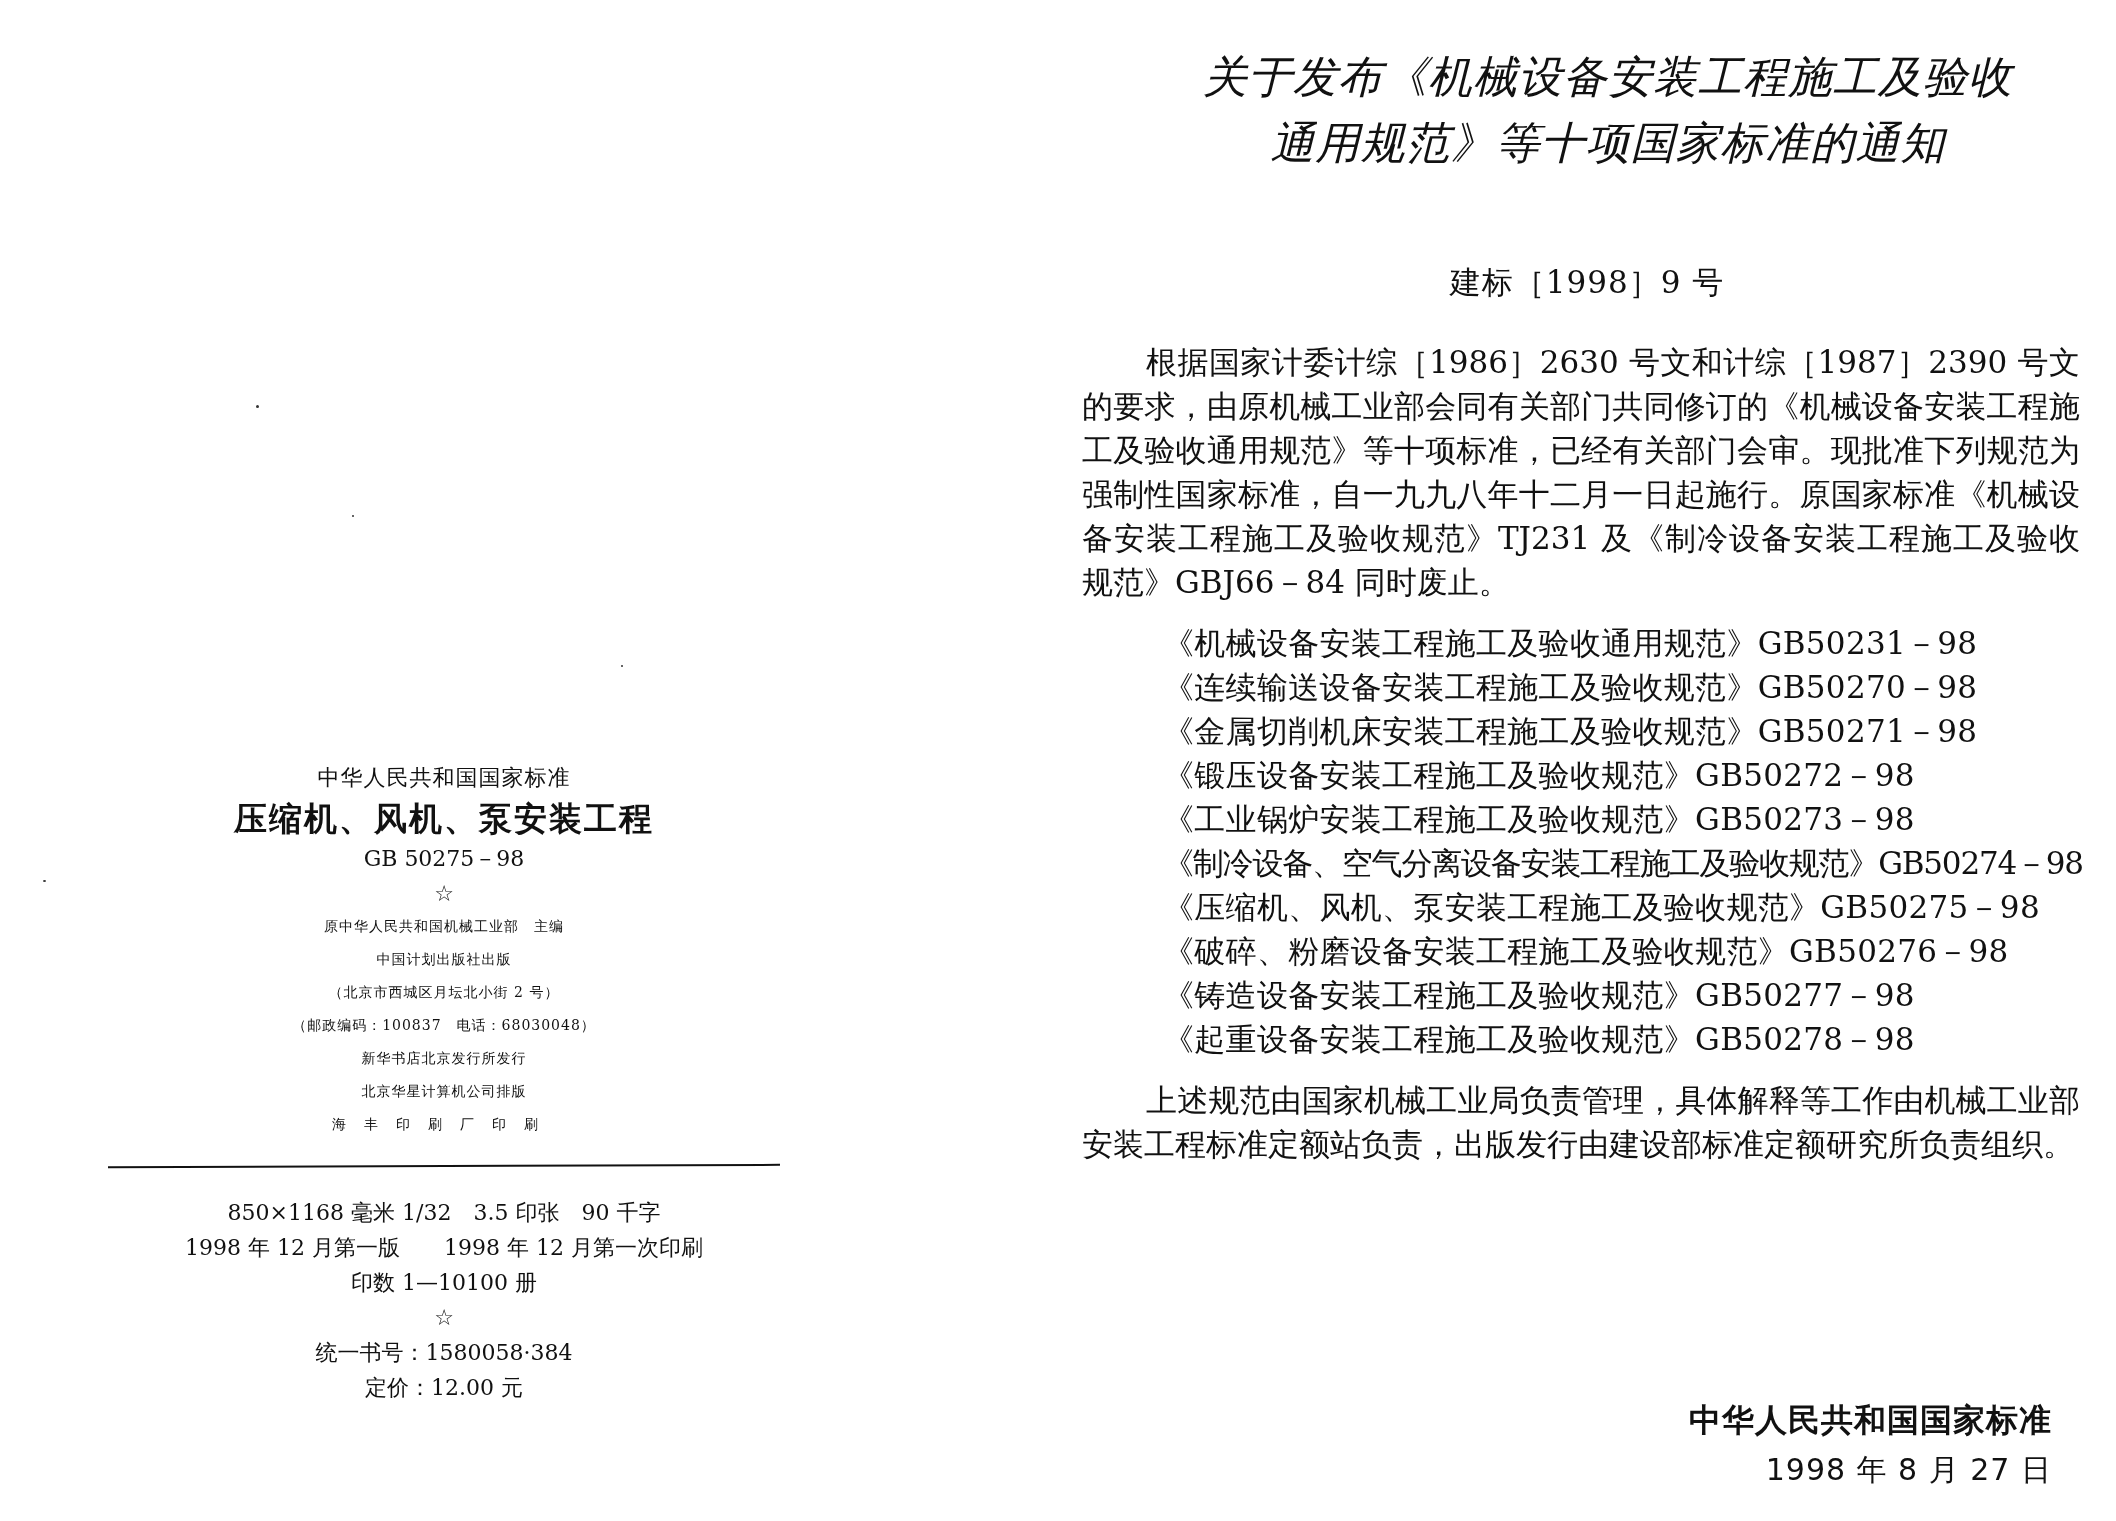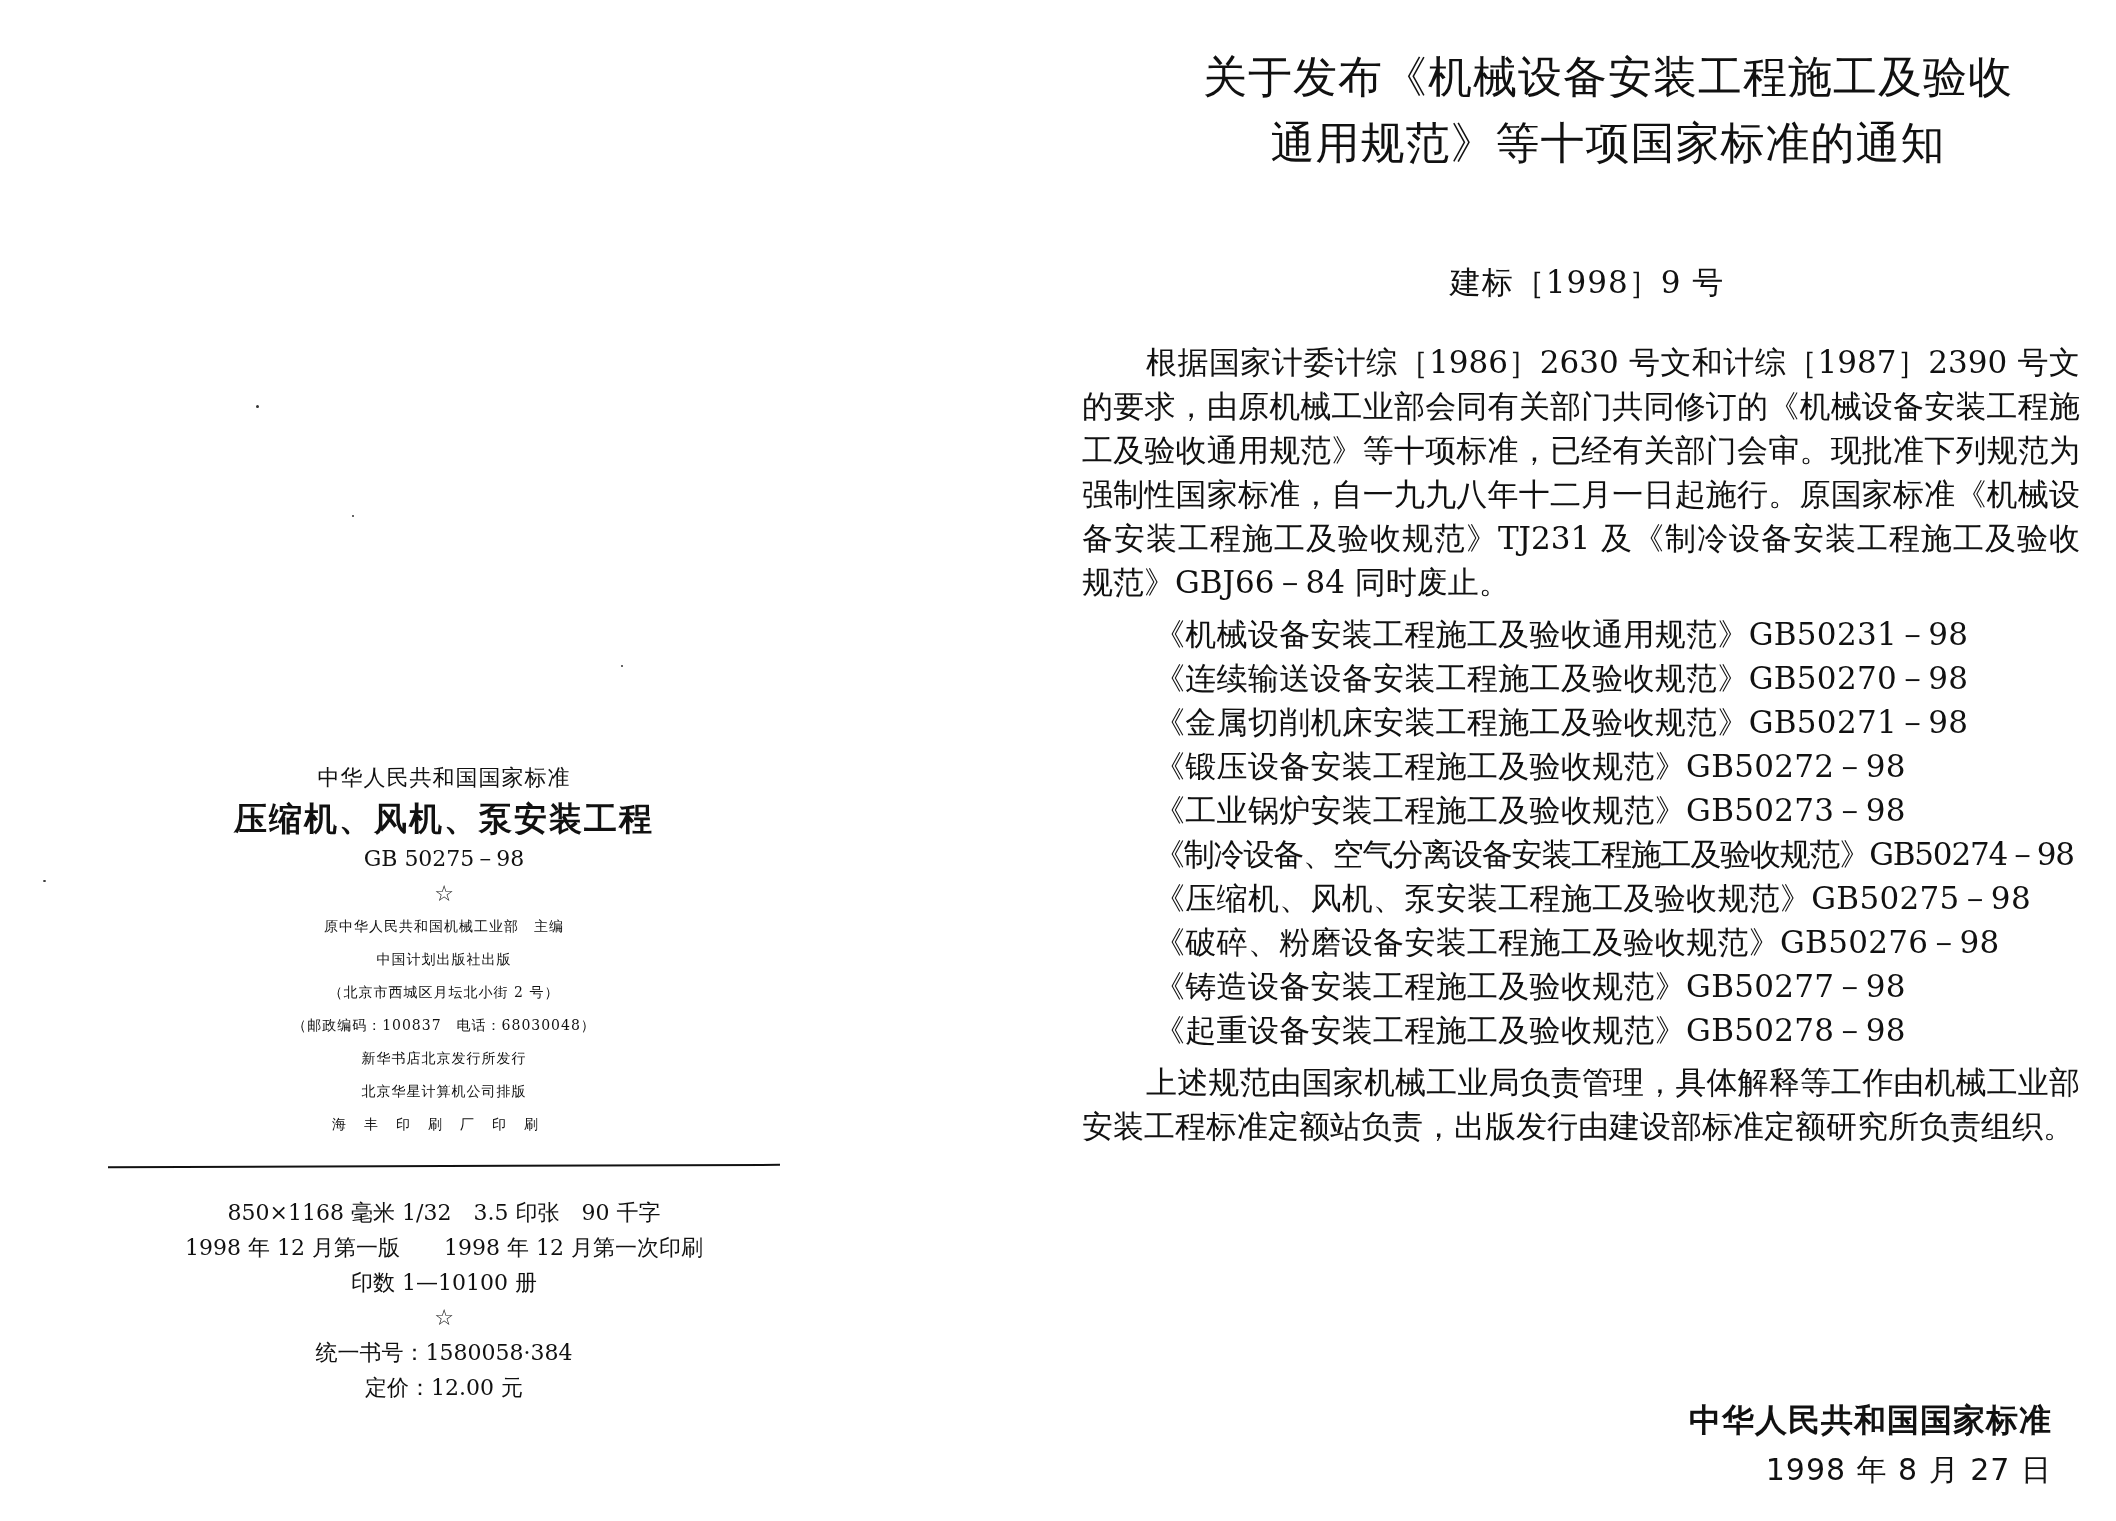--- a/index.html
+++ b/index.html
@@ -21,28 +21,28 @@
   .colophon .code { font-size:22px; line-height:36px; }
   .colophon .star { font-size:22px; line-height:33px; }
   .colophon .spaced { letter-spacing:18px; }
   .rule { position:absolute; left:108px; top:1165px; width:672px; height:0;
           border-top:2px solid #111; transform:rotate(-0.2deg); }
   .colophon2 { position:absolute; left:108px; width:672px; top:1195px; text-align:center; }
   .colophon2 .line { font-size:22px; line-height:35px; white-space:nowrap; }
 
   
   .title { position:absolute; left:100px; width:900px; top:44px; text-align:center;
-           font-family:"DejaVu Serif","Liberation Serif",serif; font-size:44px; line-height:66px; letter-spacing:1px; }
+           font-family:"DejaVu Serif","Liberation Serif",serif; font-size:44px; line-height:66px; letter-spacing:1px;font-style:italic; }
   .title .t1 { display:block; }
   .title .t2 { display:block; }
   .docno { position:absolute; left:0; width:1058px; top:262px; text-align:center;
            font-size:31px; line-height:40px; letter-spacing:1px; }
   .body { position:absolute; left:24px; width:998px; top:340px; font-size:31px; line-height:44px; }
   .body .para { margin:0; text-align:justify; text-indent:64px; }
-  .list { margin:8px; padding:0; list-style:none; }
+  .list { margin:17px; padding:0; list-style:none; }
   .list li { padding-left:64px; white-space:nowrap; letter-spacing:0.3px; }
   .sig { position:absolute; right:64px; top:1395px; text-align:right;
          font-family:"DejaVu Sans","Liberation Sans",sans-serif; }
   .sig .org { font-weight:bold; font-size:32px; line-height:50px; letter-spacing:1px; }
   .sig .date { font-size:30px; line-height:50px; letter-spacing:1px; }
 </style>
 </head>
 <body>
 
 <div class="page page-left">

